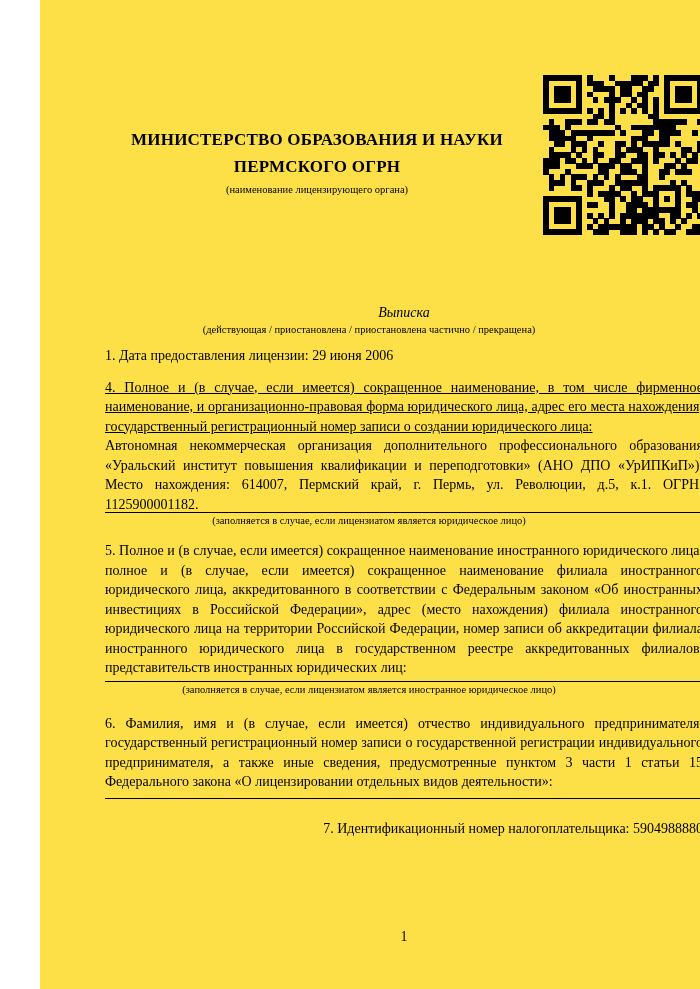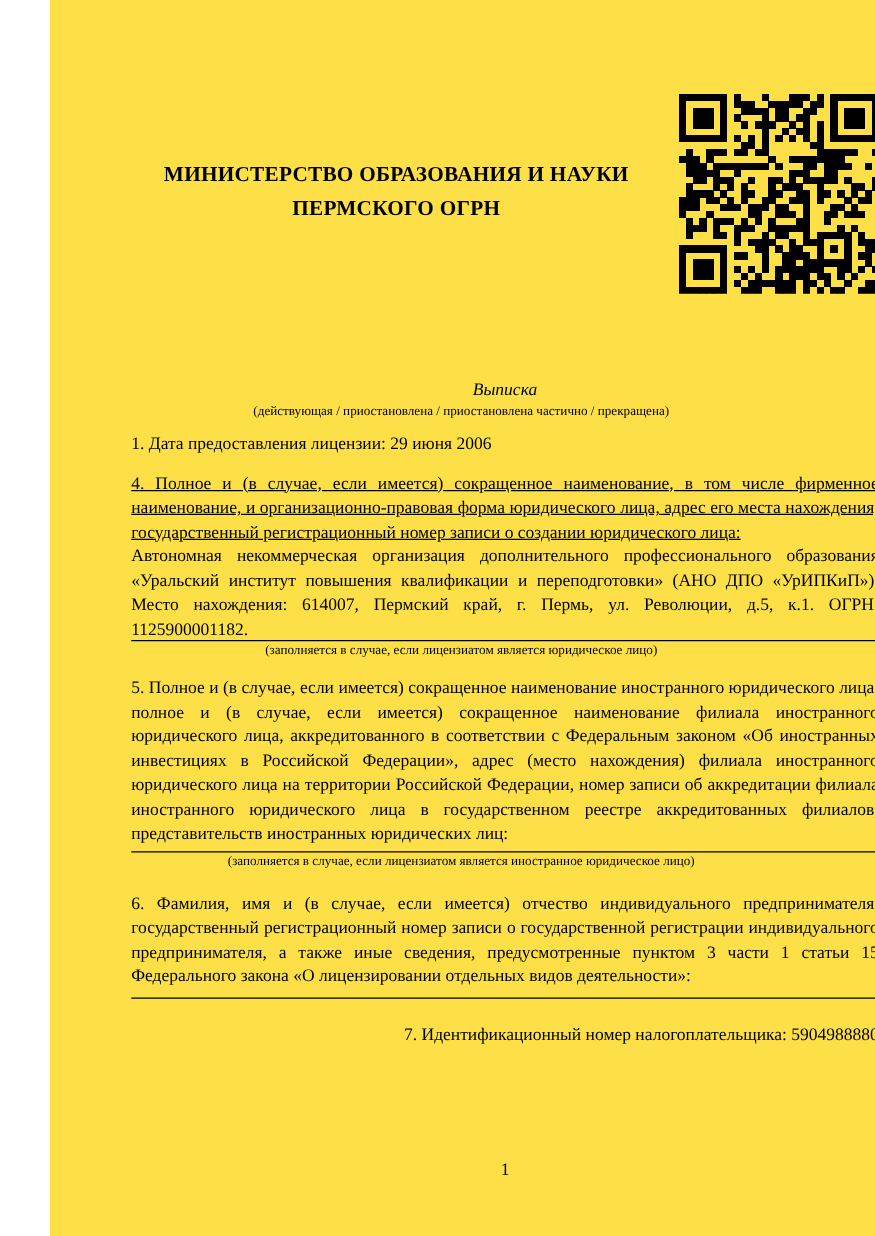--- a/index.html
+++ b/index.html
@@ -50,20 +50,21 @@
   }
 </style>
 </head>
 <body>
 
 <div class="page">
 
   <div class="ministry">
     <div class="ministry-line">МИНИСТЕРСТВО ОБРАЗОВАНИЯ И НАУКИ</div>
     <div class="ministry-line">ПЕРМСКОГО ОГРН</div>
+    <div class="ministry-caption">(наименование лицензирующего органа)</div>
   </div>
 
   <div class="qr">
     <svg id="qr-svg" viewBox="0 0 29 29" shape-rendering="crispEdges" xmlns="http://www.w3.org/2000/svg" fill="#000">
         <rect x="0" y="0" width="1.05" height="1.05"></rect>
         <rect x="1" y="0" width="1.05" height="1.05"></rect>
         <rect x="2" y="0" width="1.05" height="1.05"></rect>
         <rect x="3" y="0" width="1.05" height="1.05"></rect>
         <rect x="4" y="0" width="1.05" height="1.05"></rect>
         <rect x="5" y="0" width="1.05" height="1.05"></rect>

